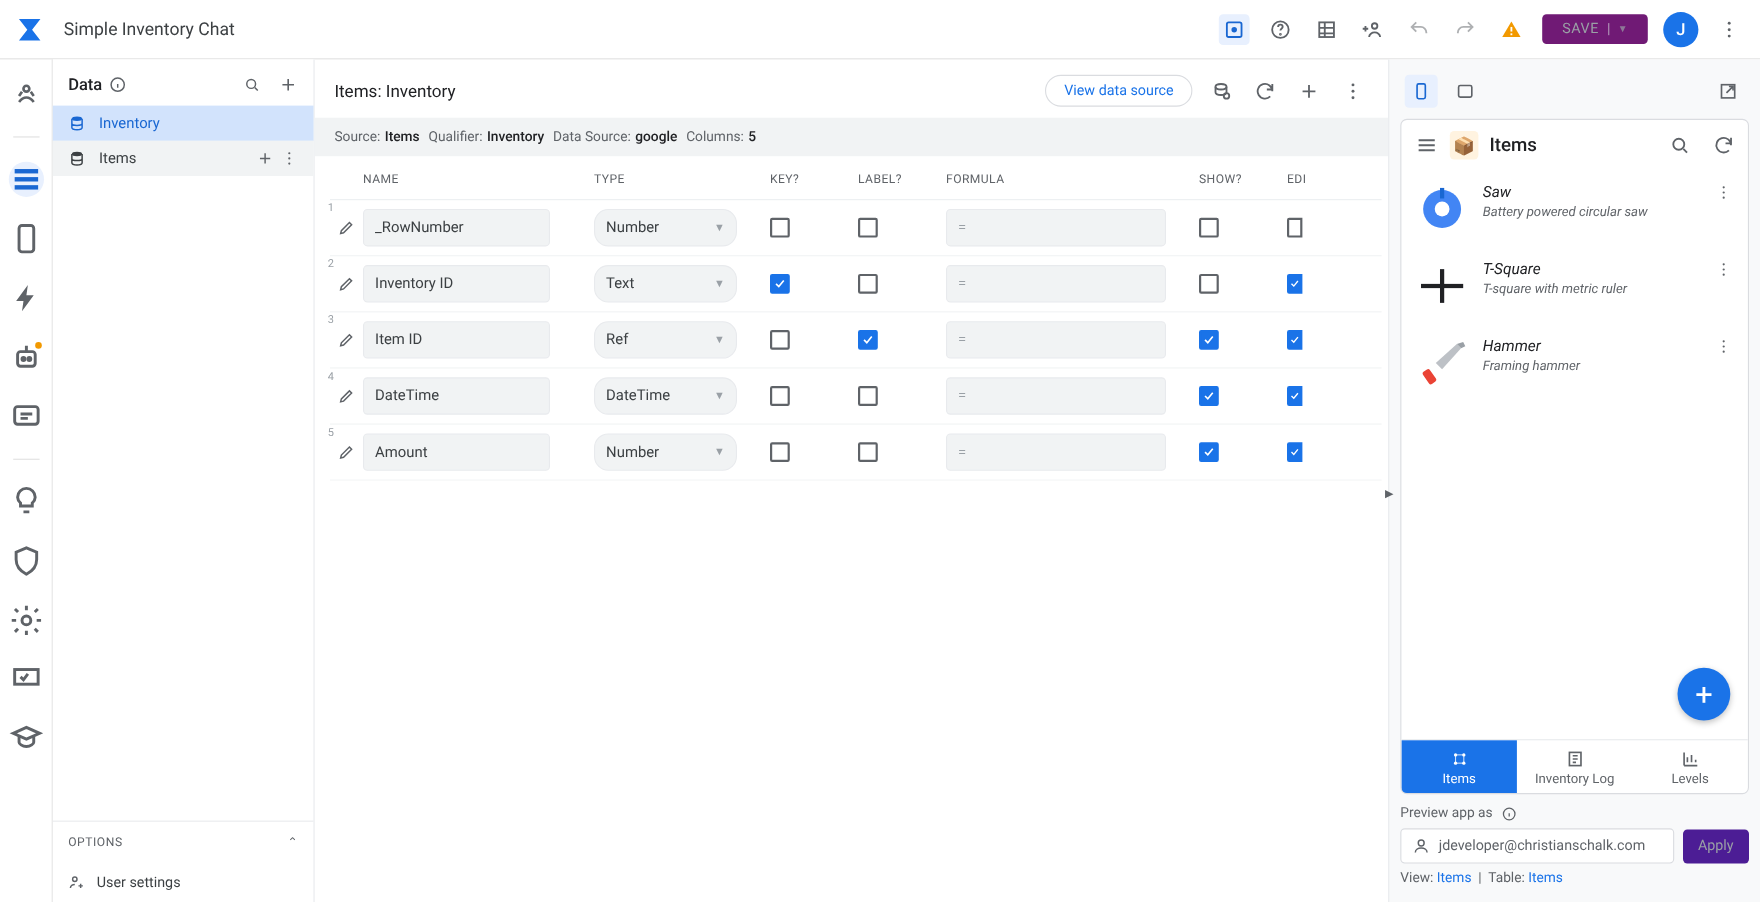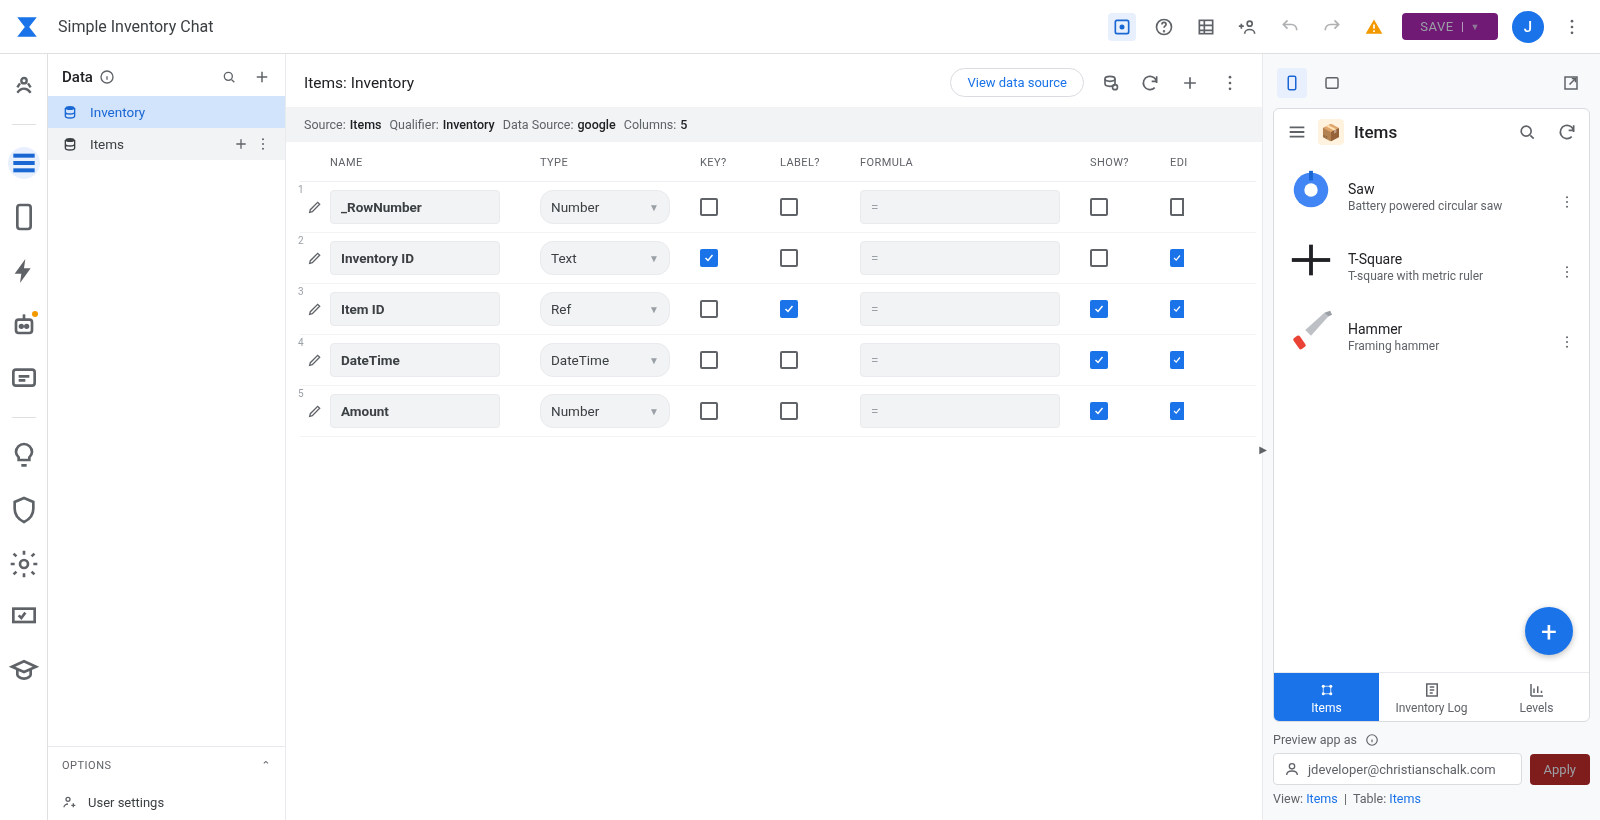--- a/index.html
+++ b/index.html
@@ -39,50 +39,50 @@
 .main-head .title { font-size: 15.5px; color:#202124; }
 .main-head .spacer { flex:1; }
 .view-src-btn { border:1px solid #dadce0; border-radius: 16px; padding: 6px 16px; color:#1a73e8; font-size:13px; cursor:pointer; }
 .main-meta { background:#f1f3f4; padding: 10px 18px; display:flex; gap: 8px; font-size: 12.5px; color:#5f6368; }
 .main-meta b { color:#202124; font-weight:500; margin-left:4px; }
 .grid { padding: 0 6px 0 14px; overflow:auto; }
 .grid-head { display:grid; grid-template-columns: 30px 210px 160px 80px 80px 230px 80px 60px; align-items:center; padding: 14px 0 12px; font-size:11px; letter-spacing:.4px; color:#5f6368; border-bottom:1px solid #eceff1; }
 .grid-row { display:grid; grid-template-columns: 30px 210px 160px 80px 80px 230px 80px 60px; align-items:center; padding: 8px 0; border-bottom:1px solid #f1f3f4; position:relative; }
 .rownum { font-size:10px; color:#9aa0a6; position:absolute; left:-2px; top:2px; }
 .edit-ic { color:#5f6368; display:flex; justify-content:center; }
-.cell-input { background:#f1f3f4; border:1px solid #e8eaed; border-radius:4px; padding: 8px 10px; font-size:13.5px; color:#3c4043; width: 170px; font-weight: bold; }
+.cell-input { background:#f1f3f4; border:1px solid #e8eaed; border-radius:4px; padding: 8px 10px; font-size:13.5px; color:#3c4043; width: 170px; }
 .cell-select { background:#f1f3f4; border:1px solid #e8eaed; border-radius:13px; padding: 8px 10px; font-size:13.5px; color:#3c4043; width:130px; display:flex; align-items:center; justify-content:space-between; }
 .cell-formula { background:#f1f3f4; border:1px solid #e8eaed; border-radius:4px; padding: 8px 10px; font-size:13.5px; color:#9aa0a6; width:200px; }
 .cbx { width:18px; height:18px; border:2px solid #5f6368; border-radius:2px; display:flex; align-items:center; justify-content:center; }
 .cbx.checked { background:#1a73e8; border-color:#1a73e8; color:#fff; }
 .cbx.small { width:14px; height:18px; border-radius:2px 0 0 2px; }
 .right { width: 338px; border-left:1px solid #e8eaed; background:#f8f9fa; display:flex; flex-direction:column; padding: 10px 10px 14px; position:relative; }
 .right-tools { display:flex; align-items:center; gap:10px; padding: 4px 4px 10px; }
 .device-btn { width:30px; height:30px; border-radius:4px; display:flex; align-items:center; justify-content:center; cursor:pointer; color:#5f6368; }
 .device-btn.active { background:#e8f0fe; color:#1967d2; }
 .right-tools .sp { flex:1; }
 .preview-frame { flex:1; border:1px solid #dadce0; border-radius:6px; background:#fff; display:flex; flex-direction:column; overflow:hidden; }
 .pf-head { display:flex; align-items:center; padding: 10px 12px; gap:10px; }
 .pf-head .pf-title { font-size:17px; font-weight:500; color:#202124; }
 .pf-head .pf-spacer { flex:1; }
 .pf-head .pf-icon-box { width:26px; height:26px; background:#fff3e0; border-radius:4px; display:flex; align-items:center; justify-content:center; font-size:16px; }
 .pf-list { flex:1; overflow:auto; }
-.pf-item { display:flex; align-items:flex-end; padding: 12px 14px; gap:14px; }
+.pf-item { display:flex; align-items:flex-start; padding: 12px 14px; gap:14px;font-style:italic; }
 .pf-item .thumb { width:46px; height:46px; display:flex; align-items:center; justify-content:center; }
 .pf-item .meta .t { font-size:14px; color:#202124; }
 .pf-item .meta .s { font-size:12px; color:#5f6368; margin-top:2px; }
 .pf-item .more { margin-left:auto; color:#5f6368; }
 .fab { position:absolute; right:16px; bottom:66px; width:48px; height:48px; border-radius:50%; background:#1a73e8; color:#fff; display:flex; align-items:center; justify-content:center; font-size:28px; box-shadow:0 2px 6px rgba(0,0,0,.25); cursor:pointer; }
 .pf-tabs { display:flex; border-top:1px solid #e8eaed; }
 .pf-tab { flex:1; padding: 8px 0 6px; text-align:center; font-size:12px; color:#5f6368; display:flex; flex-direction:column; align-items:center; gap:2px; cursor:pointer; }
 .pf-tab.active { background:#1a73e8; color:#fff; }
 .preview-footer { padding-top:10px; font-size:12.5px; color:#5f6368; }
 .preview-footer .row { display:flex; align-items:center; gap:8px; margin-bottom:6px; }
 .email-field { flex:1; border:1px solid #dadce0; border-radius:4px; padding: 7px 10px; font-size:13px; display:flex; align-items:center; gap:8px; background:#fff; }
-.apply-btn { background:#7f1d1d; color:#9aa0a6; padding:8px 14px; border-radius:4px; font-size:13px; }
+.apply-btn { background:#4c1d95; color:#9aa0a6; padding:8px 14px; border-radius:4px; font-size:13px; }
 .preview-meta a { color:#1a73e8; text-decoration:none; }
 .collapse-handle { position:absolute; left:-6px; top:50%; width:12px; height:24px; display:flex; align-items:center; justify-content:center; color:#5f6368; font-size:10px;}
 </style>
 </head>
 <body>
 
 <div class="topbar">
   <div class="logo">
     <svg viewBox="0 0 24 24">
         <path fill="#1a73e8" d="M3 3 L21 3 L14 12 L21 21 L3 21 L10 12 Z"></path>

